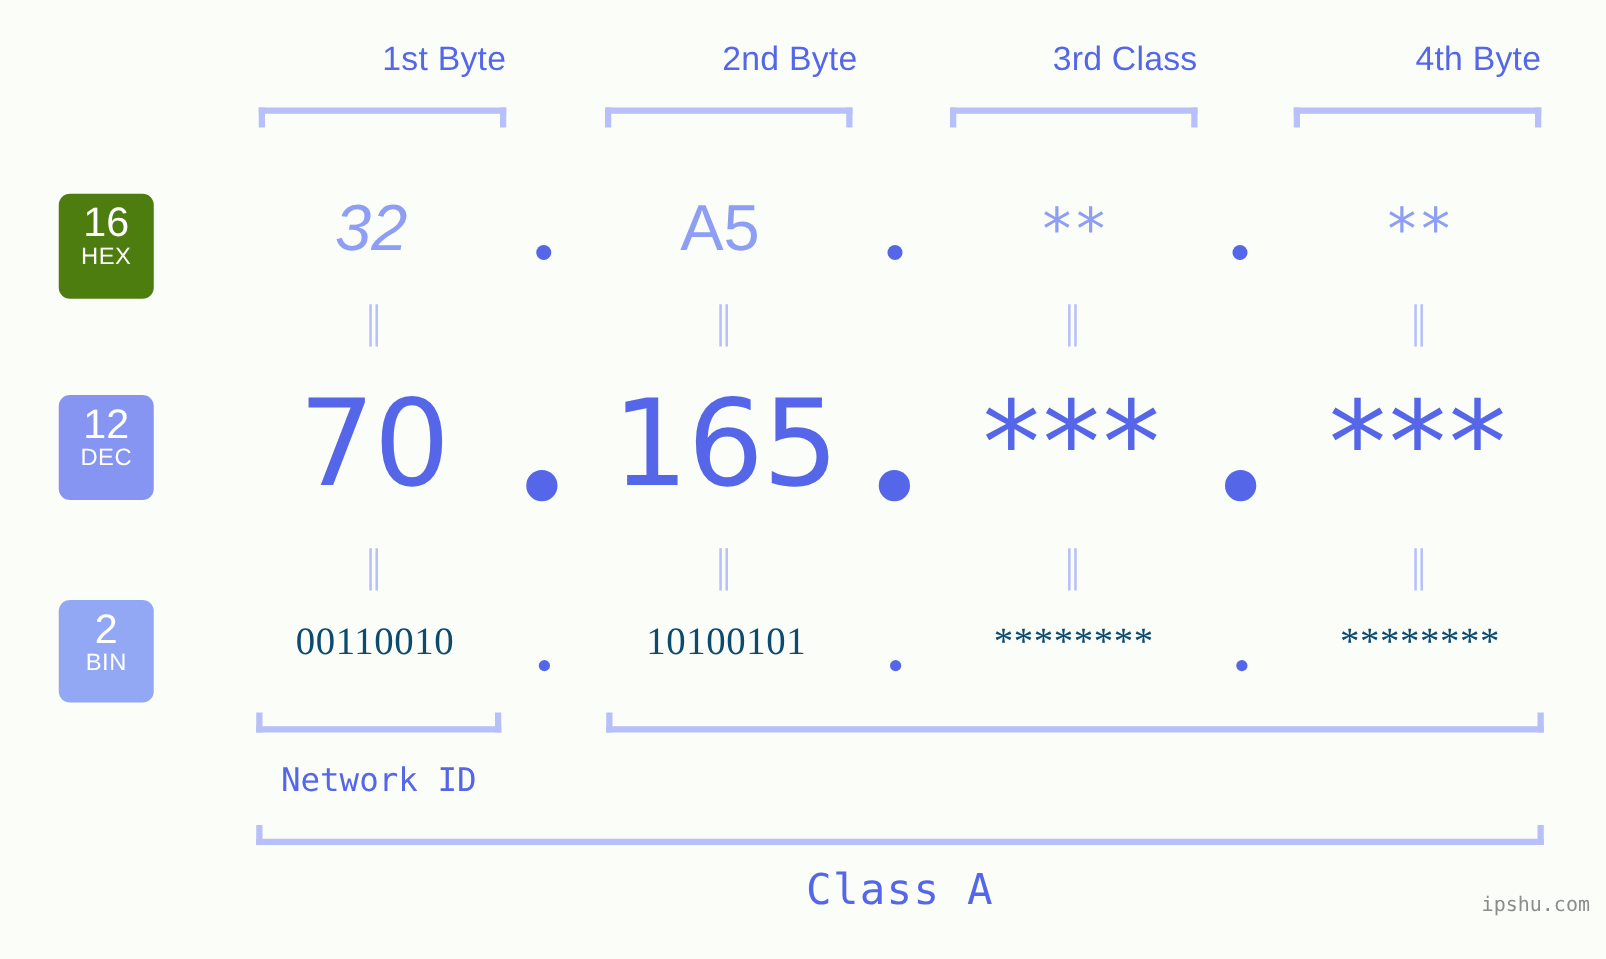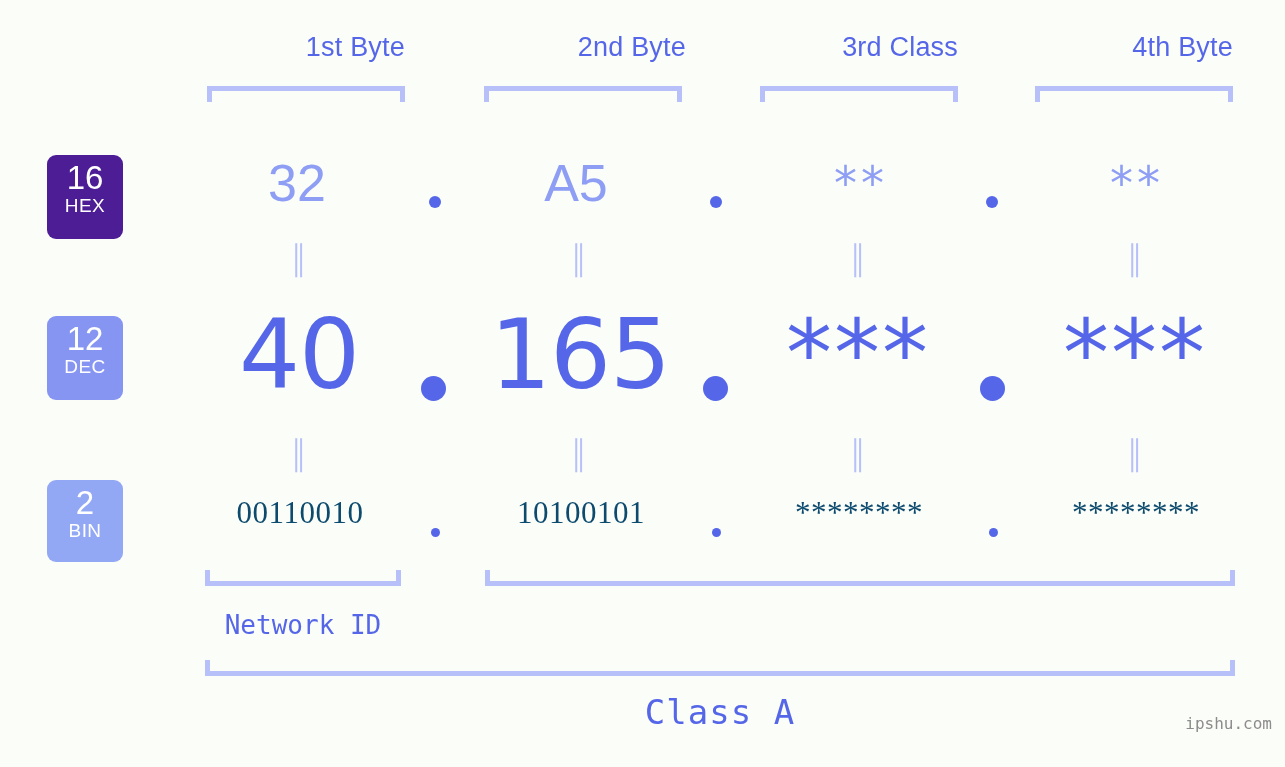--- a/index.html
+++ b/index.html
@@ -71,21 +71,21 @@
     line-height: 34px;
     font-weight: 400;
   }
   .badge .name {
     display: block;
     font-size: 19px;
     line-height: 22px;
     font-weight: 400;
     letter-spacing: 0.4px;
   }
-  .badge-hex { top: 155px; height: 84px; background: #4c1d95; }
+  .badge-hex { top: 155px; height: 84px; background: #4d7c0f; }
   .badge-dec { top: 316px; height: 84px; background: #8695f2; }
   .badge-bin { top: 480px; height: 82px; background: #93a8f4; }
 
   
   .cell {
     position: absolute;
     width: 198px;
     text-align: center;
     white-space: nowrap;
   }
@@ -209,36 +209,36 @@
   <div class="badge badge-dec">
     <span class="num">12</span>
     <span class="name">DEC</span>
   </div>
   <div class="badge badge-bin">
     <span class="num">2</span>
     <span class="name">BIN</span>
   </div>
 
   <div class="row-hex">
-    <div class="cell" style="left:198px;">32</div>
+    <div class="cell" style="left:198px;font-style:italic;">32</div>
     <div class="cell" style="left:477px;">A5</div>
     <div class="cell stars" style="left:762px;">**</div>
     <div class="cell stars" style="left:1038px;">**</div>
     <div class="dot dot-hex" style="left:429px;"></div>
     <div class="dot dot-hex" style="left:710px;"></div>
     <div class="dot dot-hex" style="left:986px;"></div>
   </div>
 
   <div class="equals equals-top" style="left:201px;">║</div>
   <div class="equals equals-top" style="left:481px;">║</div>
   <div class="equals equals-top" style="left:760px;">║</div>
   <div class="equals equals-top" style="left:1037px;">║</div>
 
   <div class="row-dec">
-    <div class="cell" style="left:200px;">40</div>
+    <div class="cell" style="left:200px;">70</div>
     <div class="cell" style="left:481px;">165</div>
     <div class="cell stars" style="left:759px;">***</div>
     <div class="cell stars" style="left:1036px;">***</div>
     <div class="dot dot-dec" style="left:421px;"></div>
     <div class="dot dot-dec" style="left:703px;"></div>
     <div class="dot dot-dec" style="left:980px;"></div>
   </div>
 
   <div class="equals equals-bottom" style="left:201px;">║</div>
   <div class="equals equals-bottom" style="left:481px;">║</div>

